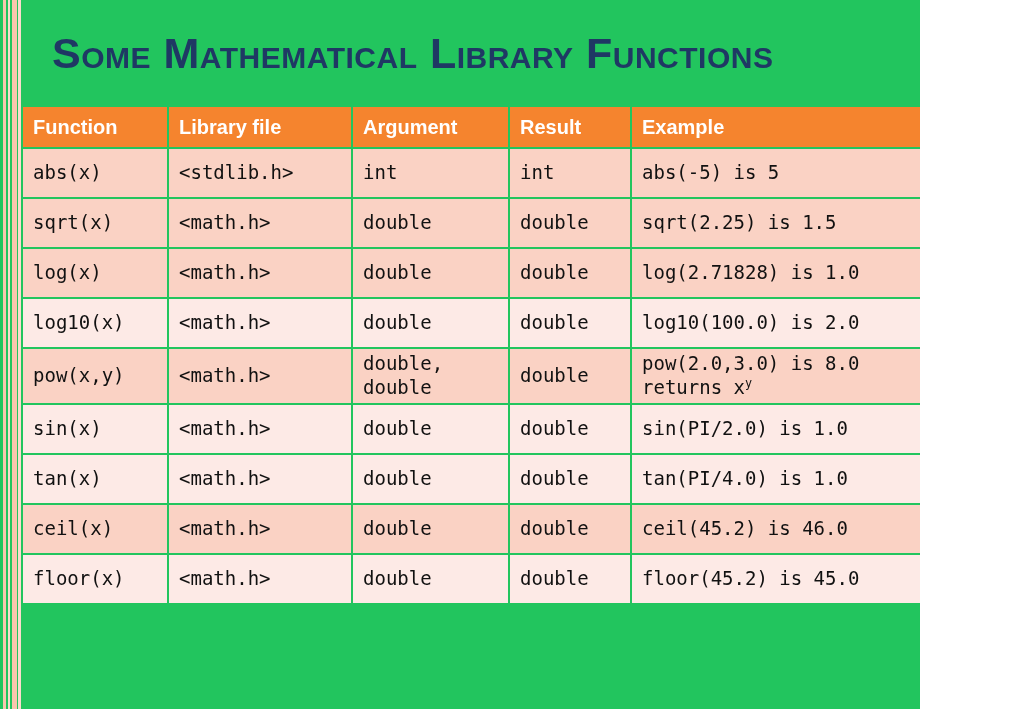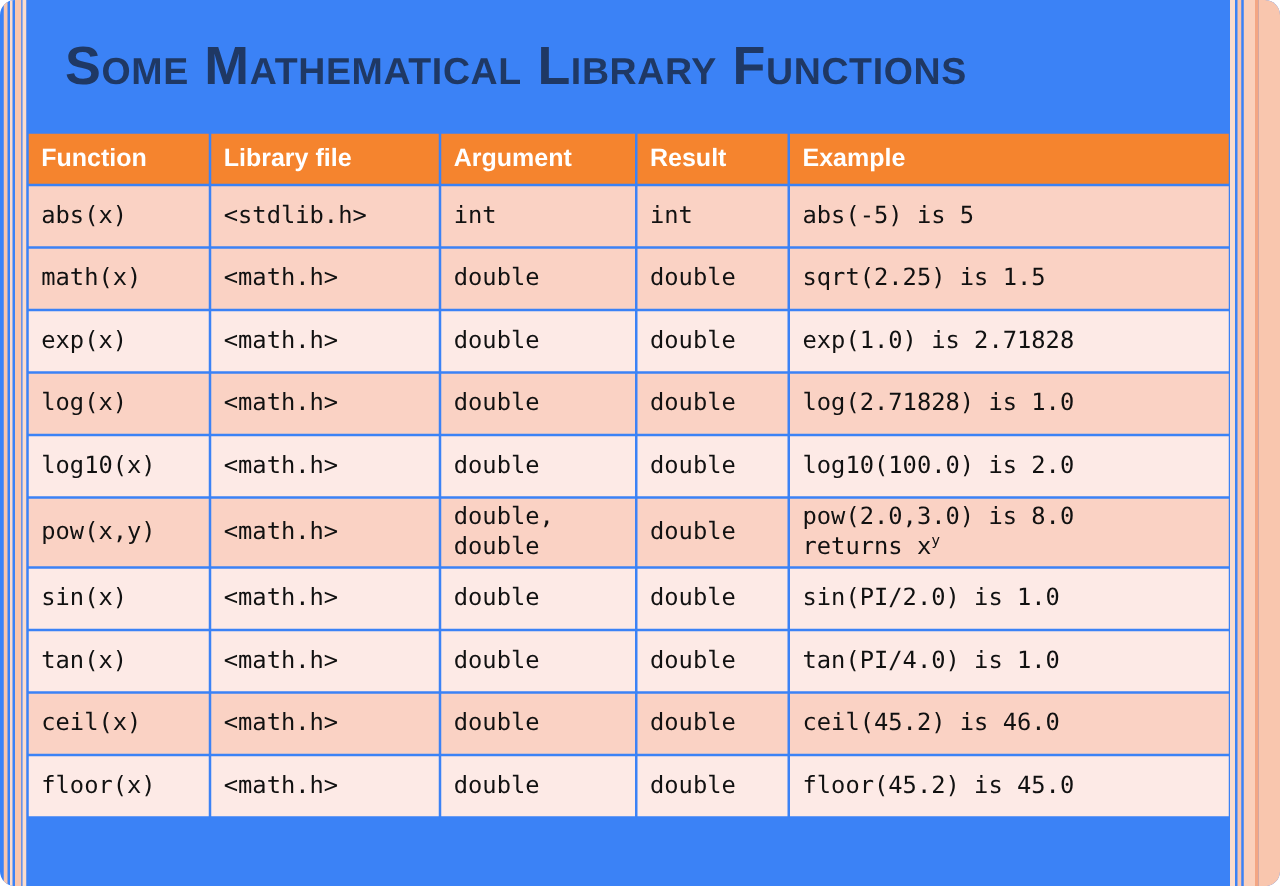--- a/index.html
+++ b/index.html
@@ -6,25 +6,24 @@
   html, body {
     margin: 0;
     padding: 0;
     background: #ffffff;
   }
   body {
     font-family: "Liberation Sans", sans-serif;
   }
   .slide {
     position: relative;
-    width: 1024px;
+    width: 920px;
     height: 709px;
-    background: #3b82f6;
+    background: #22c55e;
     overflow: hidden;
-    border-radius: 12px;
   }
 
   
   .edge-stripes {
     position: absolute;
     top: 0;
     height: 709px;
     pointer-events: none;
   }
   .edge-stripes.left  { left: 0;  width: 24px; }
@@ -156,32 +155,25 @@
       </thead>
       <tbody>
           <tr class="odd">
             <td>abs(x)</td>
             <td>&lt;stdlib.h&gt;</td>
             <td>int</td>
             <td>int</td>
             <td>abs(-5) is 5</td>
           </tr>
           <tr class="odd">
-            <td>math(x)</td>
+            <td>sqrt(x)</td>
             <td>&lt;math.h&gt;</td>
             <td>double</td>
             <td>double</td>
             <td>sqrt(2.25) is 1.5</td>
-          </tr>
-          <tr class="even">
-            <td>exp(x)</td>
-            <td>&lt;math.h&gt;</td>
-            <td>double</td>
-            <td>double</td>
-            <td>exp(1.0) is 2.71828</td>
           </tr>
           <tr class="odd">
             <td>log(x)</td>
             <td>&lt;math.h&gt;</td>
             <td>double</td>
             <td>double</td>
             <td>log(2.71828) is 1.0</td>
           </tr>
           <tr class="even">
             <td>log10(x)</td>

